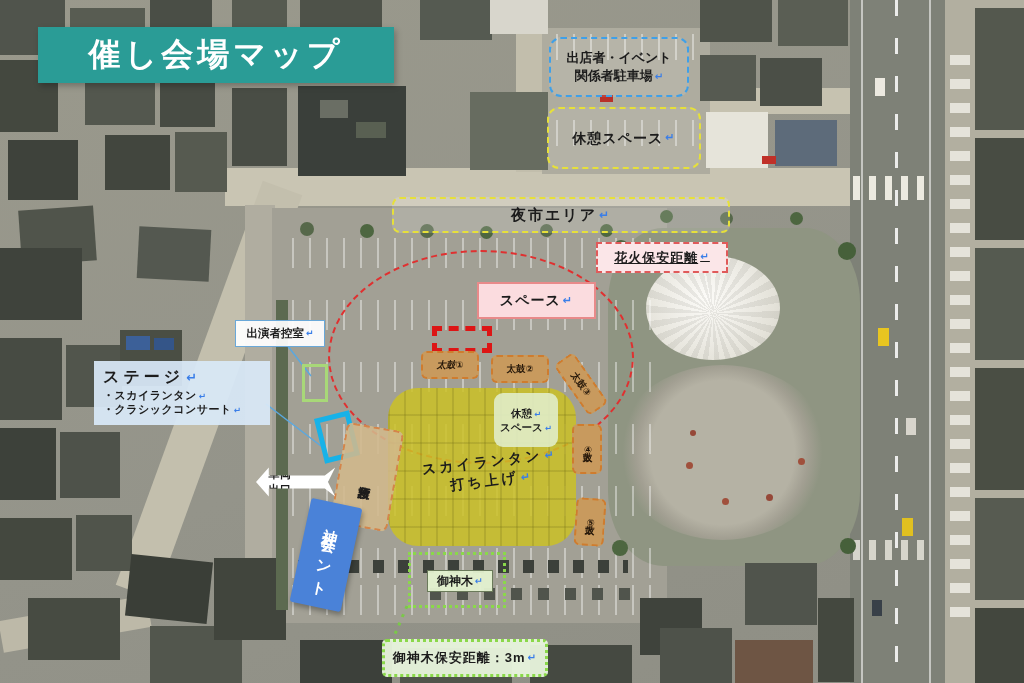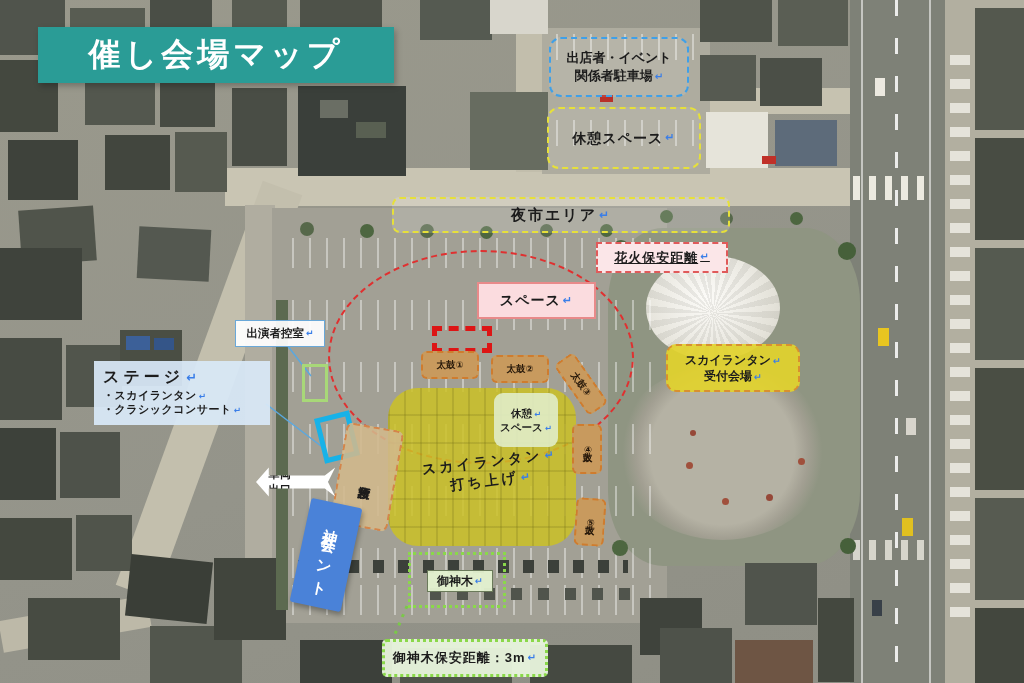--- a/index.html
+++ b/index.html
@@ -38,21 +38,21 @@
          repeating-linear-gradient(90deg,rgba(110,105,20,0.22) 0 2px,transparent 2px 16px),
          repeating-linear-gradient(180deg,transparent 0 26px,rgba(110,105,20,0.20) 26px 28px);
        background-color:rgba(203,193,38,0.85);}
   #rest-space-center{left:494px;top:393px;width:64px;height:54px;border-radius:9px;
        background:rgba(223,236,196,0.92);font-size:10.5px;z-index:4;}
   #launch-text{left:398px;top:452px;width:185px;transform:rotate(-7deg);font-size:14px;
        letter-spacing:3px;z-index:4;flex-direction:column;}
   
   .taiko{background:#c89a5e;border:2px dashed #cf7c2e;border-radius:6px;font-size:9.5px;
        color:#26180a;letter-spacing:0;}
-  #taiko-1{left:421px;top:351px;width:58px;height:28px;}
+  #taiko-1{left:421px;top:351px;width:58px;height:28px;font-style:italic;}
   #taiko-2{left:491px;top:355px;width:58px;height:28px;}
   #taiko-3{left:550px;top:372px;width:62px;height:24px;transform:rotate(55deg);}
   #taiko-4{left:572px;top:424px;width:30px;height:50px;}
   #taiko-5{left:575px;top:498px;width:30px;height:48px;transform:rotate(4deg);}
   .vtext{writing-mode:vertical-rl;}
   #first-aid{left:338px;top:426px;width:58px;height:102px;transform:rotate(10deg);
        background:rgba(209,184,140,0.88);border:2px dashed #d4854a;border-radius:7px;
        font-size:12px;}
   #lantern-reception{left:666px;top:344px;width:134px;height:48px;border-radius:10px;
        background:rgba(226,210,45,0.92);border:2px dashed #d89030;font-size:12px;}
@@ -263,24 +263,20 @@
   <div class="lbl col" id="rest-space-center">
     <span><span>休憩</span><span class="ret">↵</span></span>
     <span><span>スペース</span><span class="ret">↵</span></span>
   </div>
 
   <div class="lbl" id="launch-text">
     <span><span>スカイランタン</span><span class="ret">↵</span></span>
     <span><span>打ち上げ</span><span class="ret">↵</span></span>
   </div>
 
-  <div class="lbl col" id="lantern-reception">
-    <span><span>スカイランタン</span><span class="ret">↵</span></span>
-    <span><span>受付会場</span><span class="ret">↵</span></span>
-  </div>
 
   <div class="lbl" id="performer-room">
     <span>出演者控室</span>
       <span class="ret">↵</span>
   </div>
 
   <div class="lbl col" id="stage-box">
     <span class="stage-title"><span>ステージ</span><span class="ret">↵</span></span>
     <span class="stage-item"><span>・スカイランタン</span><span class="ret">↵</span></span>
     <span class="stage-item"><span>・クラシックコンサート</span><span class="ret">↵</span></span>

